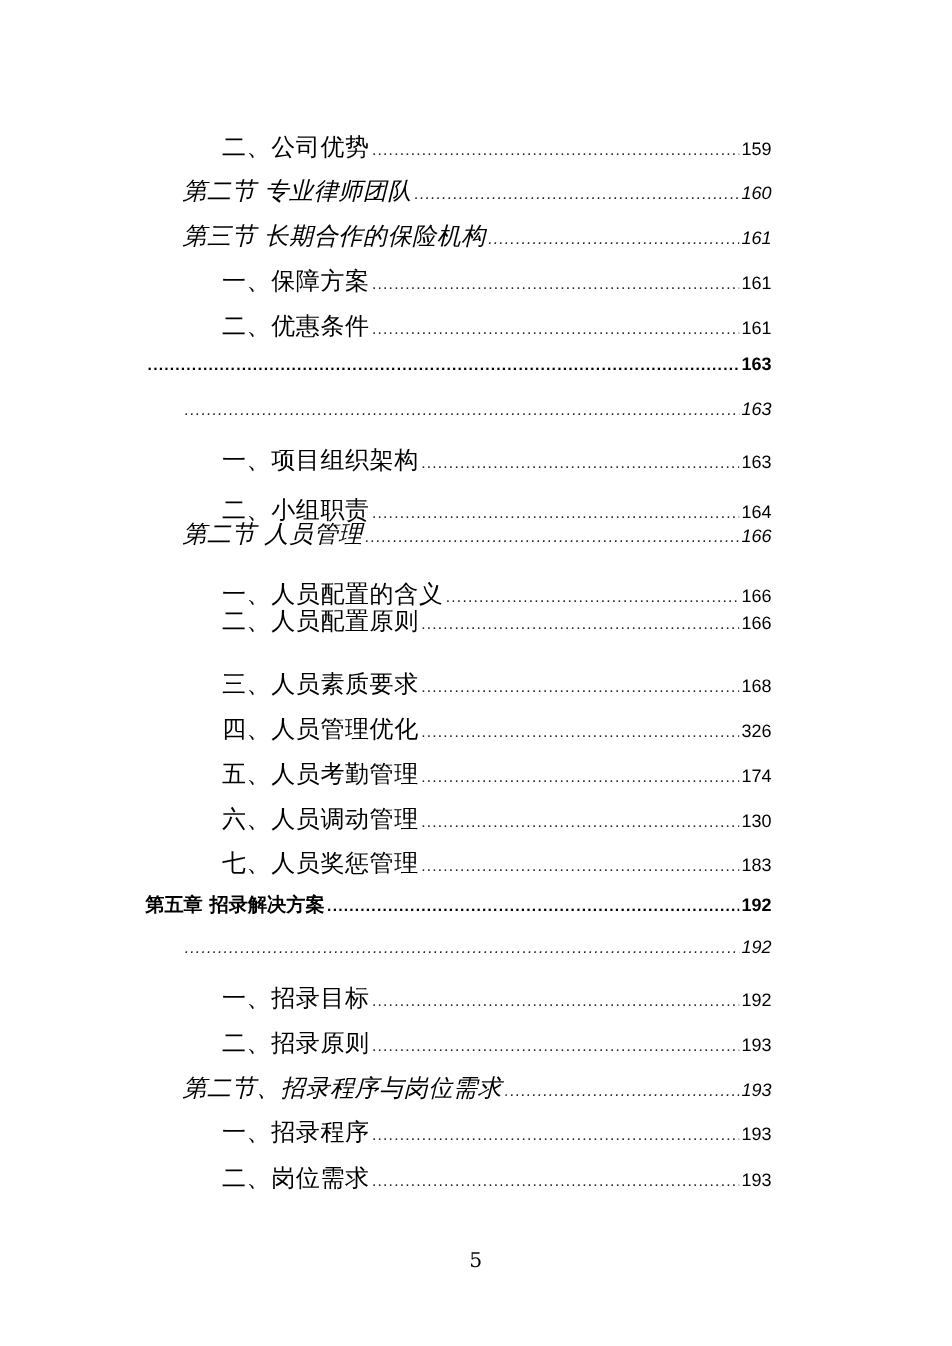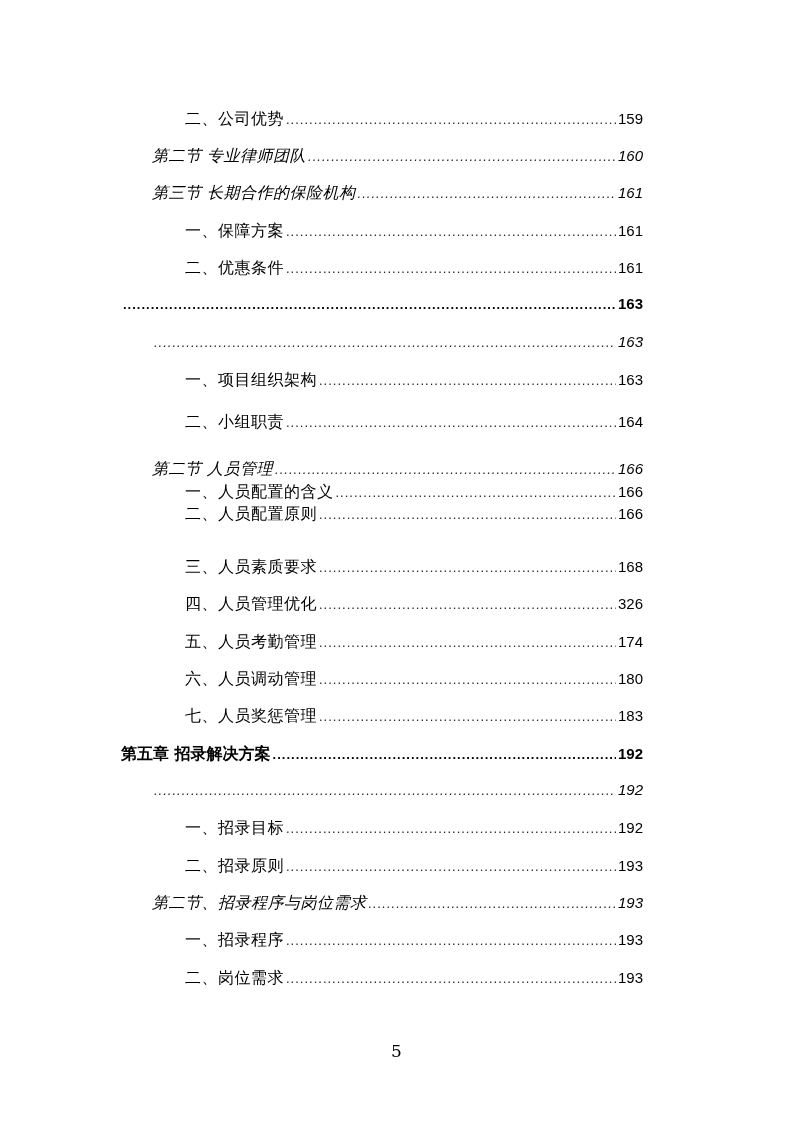--- a/index.html
+++ b/index.html
@@ -1,21 +1,21 @@
 <!DOCTYPE html>
 <html><head>
 <meta charset="utf-8">
 <style>
   html, body { margin: 0; padding: 0; background: #ffffff; }
   body { width: 793px; height: 1122px; position: relative; overflow: hidden;
          font-family: "DejaVu Serif", "Liberation Serif", serif; color: #000; }
   .toc { position: absolute; left: 0; top: 0; width: 793px; }
   .entry { position: absolute; left: 0; width: 793px; height: 22px; }
   .entry .inner { position: absolute; right: 150px; display: flex; align-items: baseline; height: 22px; }
-  .entry .label { white-space: nowrap; font-size: 16px; letter-spacing: 0.5px; }
+  .entry .label { white-space: nowrap; font-size: 20px; letter-spacing: 0.5px; }
   .entry .dots { flex: 1; overflow: hidden; white-space: nowrap; margin: 0 2px;
                  font-family: "Liberation Sans", sans-serif; font-size: 13px; letter-spacing: 1px; color: #222; }
   .entry .dots::after { content: "...................................................................................................................................................................................................................................................................."; }
   .entry .page { font-family: "Liberation Sans", sans-serif; font-size: 15px; white-space: nowrap; }
   .lvl1 .inner { left: 121px; }
   .lvl1 .label { font-weight: bold; font-family: "DejaVu Sans", sans-serif; font-size: 16px; letter-spacing: 0; }
   .lvl1 .page { font-weight: bold; }
   .lvl1 .dots { font-weight: bold; color: #000; }
   .lvl2 .inner { left: 152px; font-style: italic; }
   .lvl3 .inner { left: 185px; }
@@ -80,21 +80,21 @@
         <span class="page">163</span>
       </div>
     </div>
   <div class="entry lvl3" style="top:412px">
       <div class="inner">
         <span class="label">二、小组职责</span>
         <span class="dots"></span>
         <span class="page">164</span>
       </div>
     </div>
-  <div class="entry lvl2" style="top:459px">
+  <div class="entry lvl2" style="top:432px">
       <div class="inner">
         <span class="label">第二节  人员管理</span>
         <span class="dots"></span>
         <span class="page">166</span>
       </div>
     </div>
   <div class="entry lvl3" style="top:482px">
       <div class="inner">
         <span class="label">一、人员配置的含义</span>
         <span class="dots"></span>
@@ -126,21 +126,21 @@
       <div class="inner">
         <span class="label">五、人员考勤管理</span>
         <span class="dots"></span>
         <span class="page">174</span>
       </div>
     </div>
   <div class="entry lvl3" style="top:669px">
       <div class="inner">
         <span class="label">六、人员调动管理</span>
         <span class="dots"></span>
-        <span class="page">180</span>
+        <span class="page">130</span>
       </div>
     </div>
   <div class="entry lvl3" style="top:706px">
       <div class="inner">
         <span class="label">七、人员奖惩管理</span>
         <span class="dots"></span>
         <span class="page">183</span>
       </div>
     </div>
   <div class="entry lvl1" style="top:744px">

